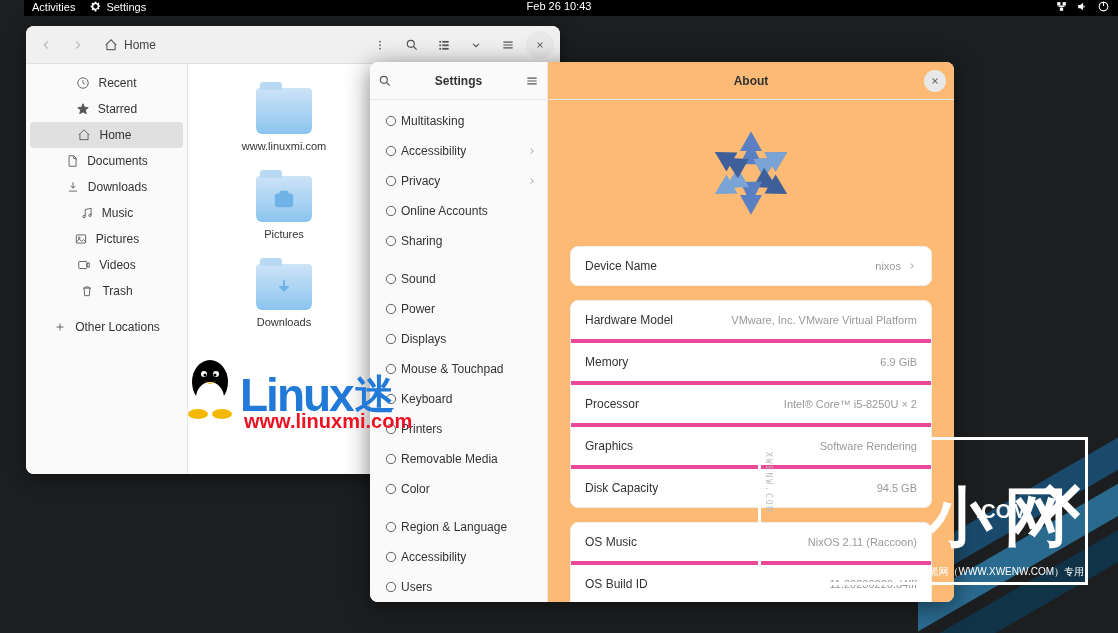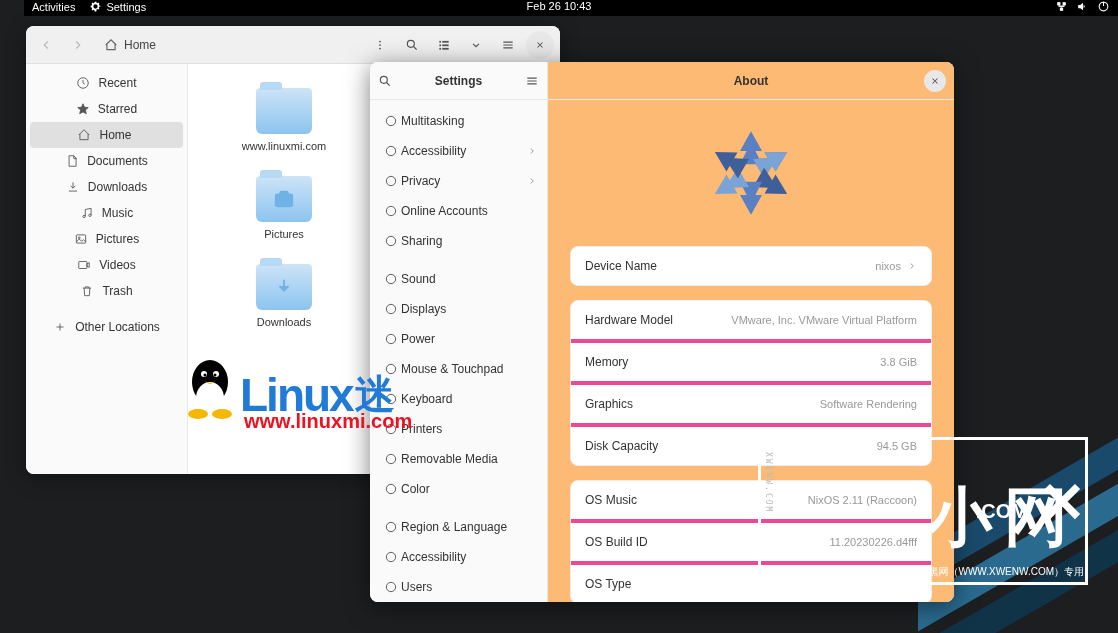--- a/index.html
+++ b/index.html
@@ -346,27 +346,27 @@
         <div class="set-item">
           <svg class="lead" viewBox="0 0 24 24">
             <circle cx="12" cy="12" r="8"></circle>
           </svg>
           <span>Sound</span>
         </div>
         <div class="set-item">
           <svg class="lead" viewBox="0 0 24 24">
             <circle cx="12" cy="12" r="8"></circle>
           </svg>
+          <span>Power</span>
+        </div>
+        <div class="set-item">
+          <svg class="lead" viewBox="0 0 24 24">
+            <circle cx="12" cy="12" r="8"></circle>
+          </svg>
           <span>Displays</span>
-        </div>
-        <div class="set-item">
-          <svg class="lead" viewBox="0 0 24 24">
-            <circle cx="12" cy="12" r="8"></circle>
-          </svg>
-          <span>Power</span>
         </div>
         <div class="set-item">
           <svg class="lead" viewBox="0 0 24 24">
             <circle cx="12" cy="12" r="8"></circle>
           </svg>
           <span>Mouse &amp; Touchpad</span>
         </div>
         <div class="set-item">
           <svg class="lead" viewBox="0 0 24 24">
             <circle cx="12" cy="12" r="8"></circle>
@@ -458,21 +458,25 @@
           </span>
         </div>
       </div>
       <div class="info-group" id="hw-group">
           <div class="info-row">
             <span class="info-label">Hardware Model</span>
             <span class="info-val">VMware, Inc. VMware Virtual Platform</span>
           </div>
           <div class="info-row">
             <span class="info-label">Memory</span>
-            <span class="info-val">3.8 GiB</span>
+            <span class="info-val">6.9 GiB</span>
+          </div>
+          <div class="info-row">
+            <span class="info-label">Processor</span>
+            <span class="info-val">Intel® Core™ i5-8250U × 2</span>
           </div>
           <div class="info-row">
             <span class="info-label">Graphics</span>
             <span class="info-val">Software Rendering</span>
           </div>
           <div class="info-row">
             <span class="info-label">Disk Capacity</span>
             <span class="info-val">94.5 GB</span>
           </div>
         </div>

